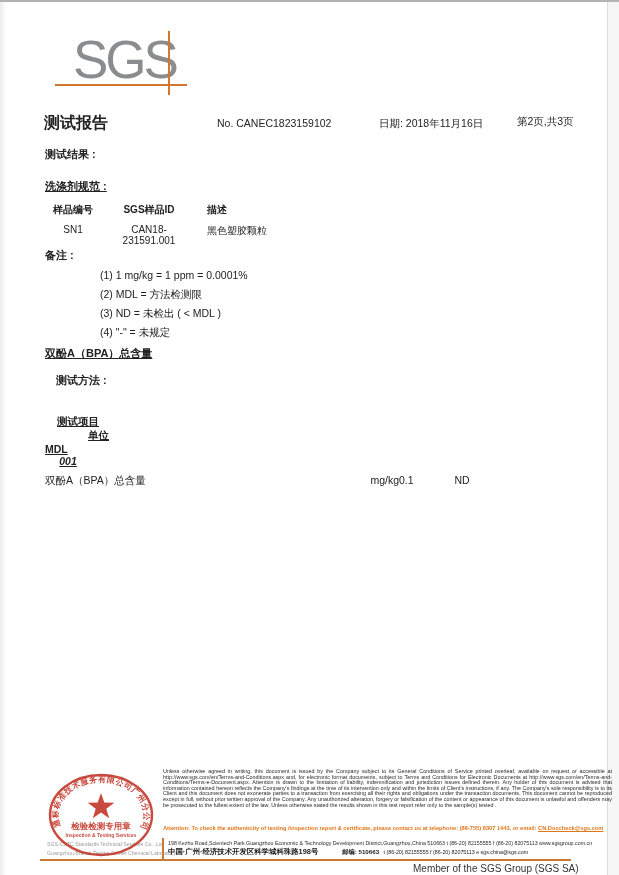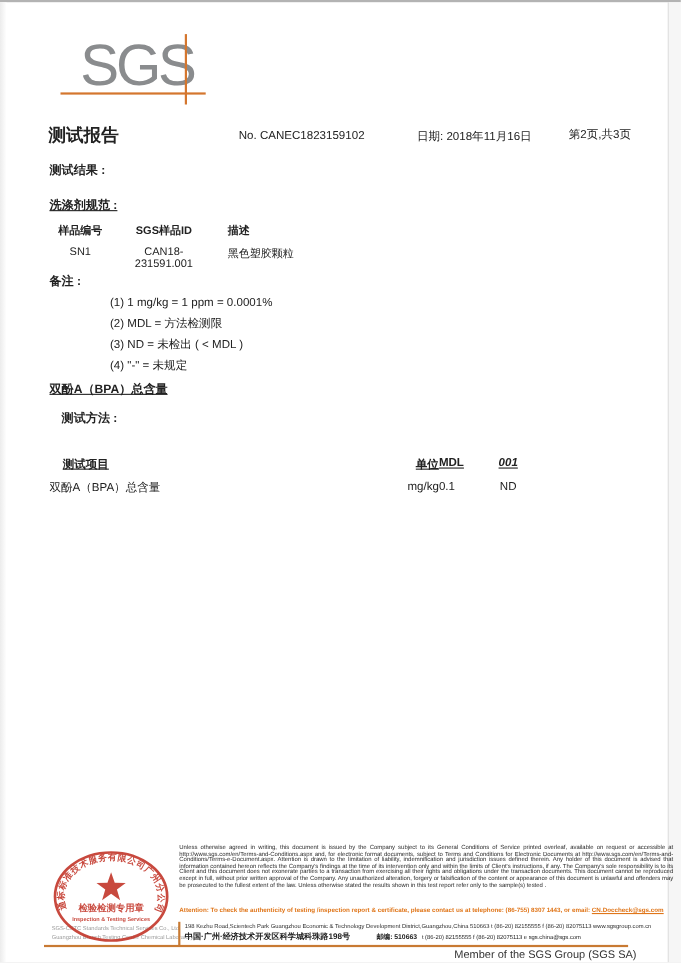--- a/index.html
+++ b/index.html
@@ -39,21 +39,21 @@
   
   .method-text{left:100px;top:371px;width:494px;font-size:10.5px;line-height:19.5px;}
   
   .rtable{left:45px;top:413px;font-size:10.5px;}
   .rtable .row{display:flex;}
   .rtable .cn{width:290px;text-align:left;}
   .rtable .hdr .cn{padding-left:12px;box-sizing:border-box;}
   .rtable .cu{width:64px;text-align:right;}
   .rtable .cm{width:40px;text-align:left;}
   .rtable .cr{width:46px;text-align:center;}
-  .rtable .hdr{font-weight:bold;}
+  .rtable .hdr{font-weight:bold;flex-direction:column;}
   .rtable .row + .row{margin-top:7px;}
   
   .legal{left:163px;top:767px;width:449px;font-size:5.4px;line-height:5.6px;
     text-align:justify;color:#2a2a2a;}
   .attention{left:163px;top:823px;width:449px;font-size:5.7px;line-height:6.3px;
     font-weight:bold;color:#e0761a;}
   .company{left:47px;top:838px;font-size:5.2px;line-height:9px;color:#9b9b9b;}
   .addr-sep{left:162px;top:836px;width:2px;height:22px;background:#c87a33;}
   .addr-en{left:168px;top:838px;width:440px;font-size:5.3px;color:#2a2a2a;white-space:nowrap;}
   .addr-cn{left:168px;top:845px;width:440px;font-size:7.4px;font-weight:bold;color:#1a1a1a;white-space:nowrap;}

